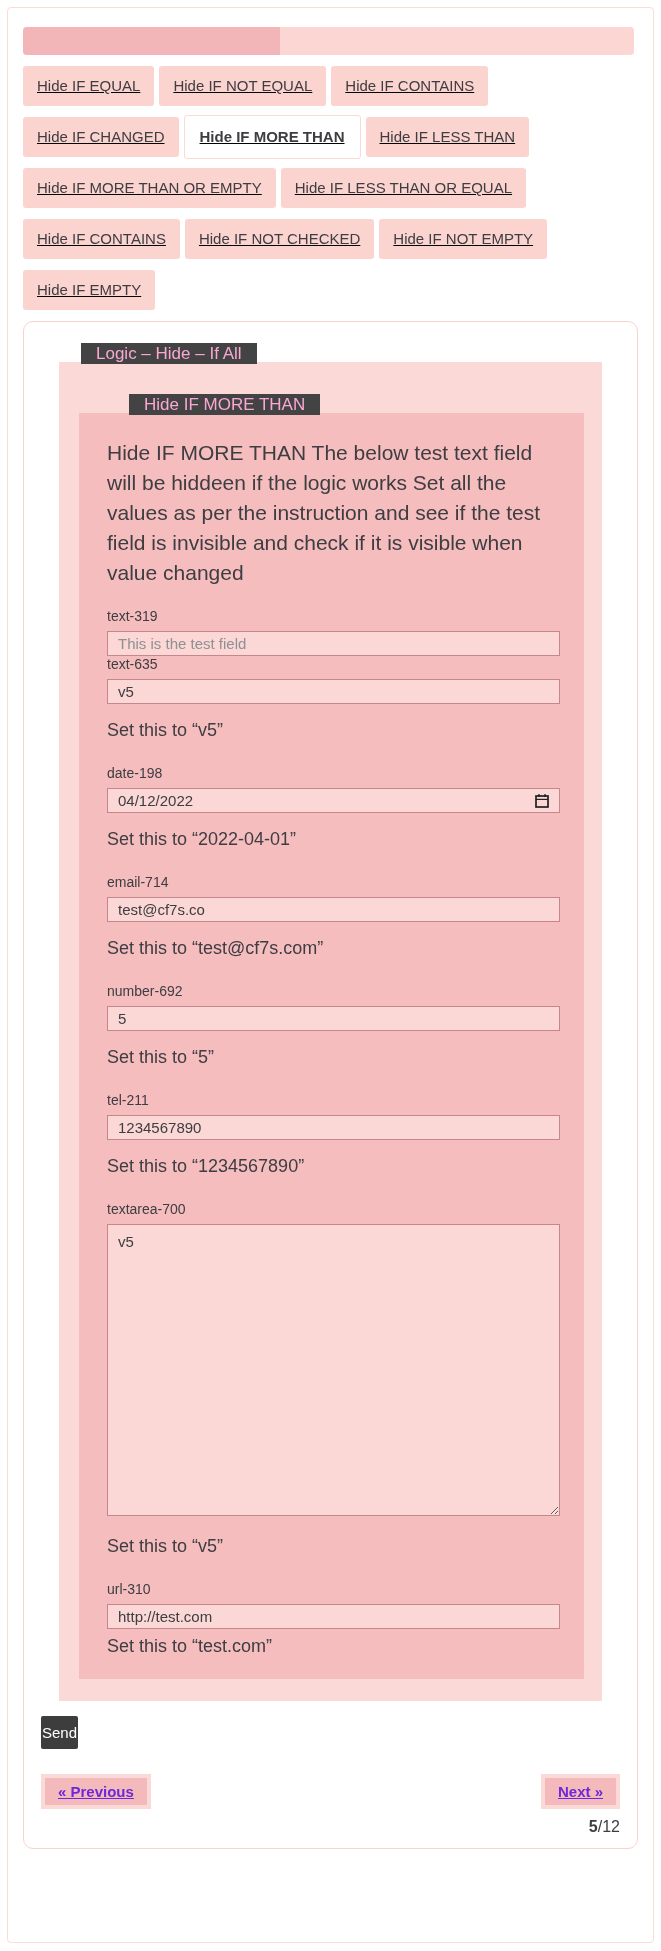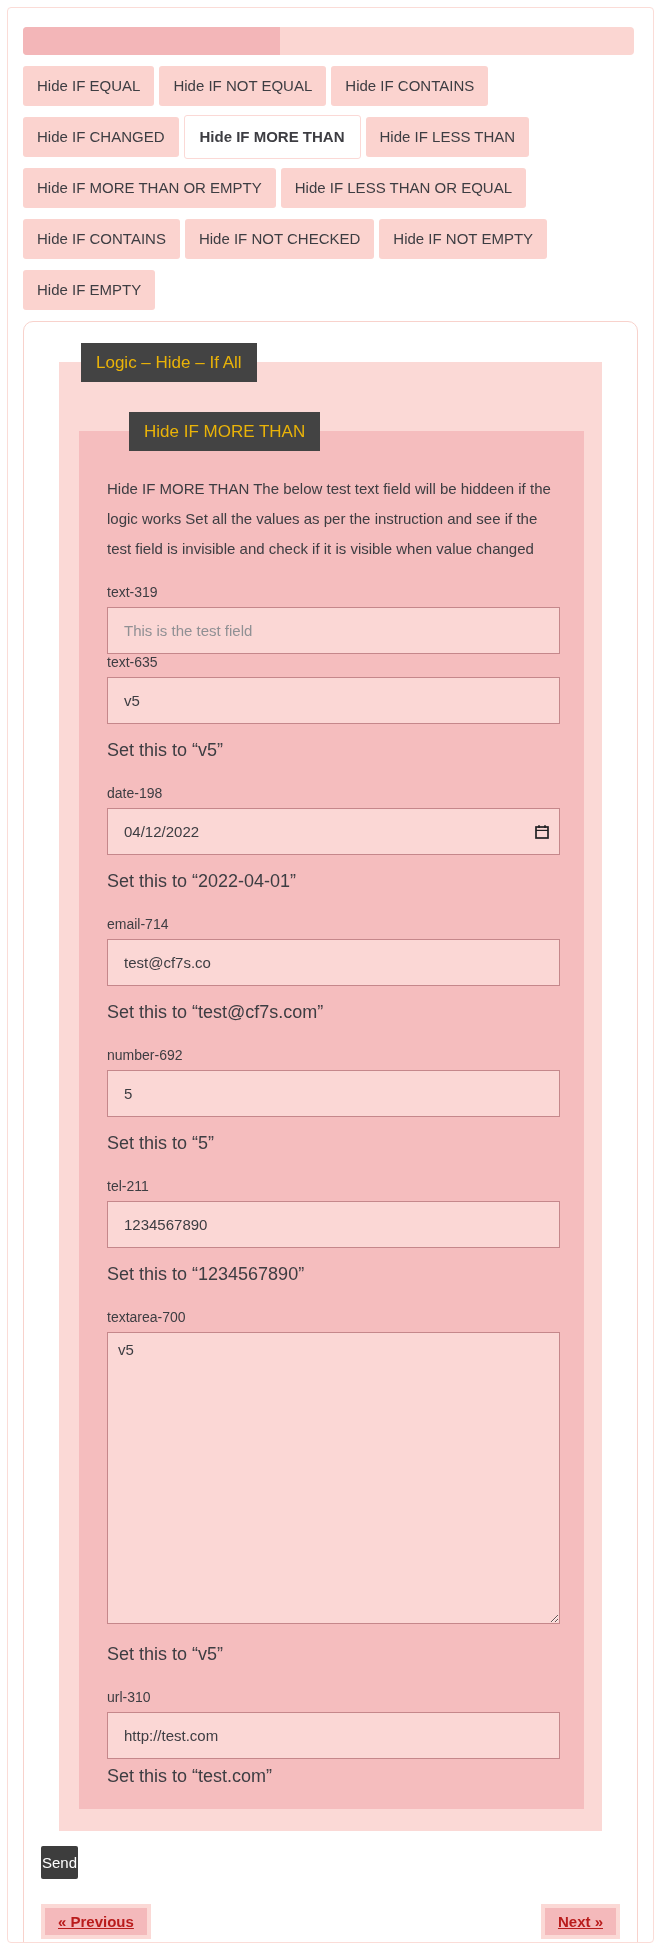--- a/index.html
+++ b/index.html
@@ -19,21 +19,21 @@
   .progress-track {
     width: 611px; height: 28px;
     background: var(--c-track);
     border-radius: 4px;
     overflow: hidden;
   }
   .progress-fill { height: 100%; background: var(--c-fill); }
 
   
   .tabs { margin: 11px 0 6px 0; }
-  .tab-row { display: flex; align-items: center; margin-bottom: 11px; }
+  .tab-row { display: flex; align-items: center; margin-bottom: 11px; text-decoration: underline; }
   .tab {
     background: var(--c-tab-bg);
     color: var(--c-text);
     font-size: 15px;
     line-height: 20px;
     padding: 9px 13px;
     margin-right: 5px;
     border-radius: 3px;
     border: 1px solid transparent;
     cursor: pointer;
@@ -65,50 +65,50 @@
   .fieldset-inner {
     margin: 30px 18px 0 20px;
     background: var(--c-inner-fs);
     padding: 0 24px 22px 28px;
   }
   .legend {
     display: inline-block;
     transform: translateY(-19px);
     margin-left: 22px;
     background: var(--c-legend-bg);
-    color: #eab308;
+    color: #f9a8d4;
     font-size: 17px;
     line-height: 21px;
-    padding: 9px 15px;
+    padding: 0 15px;
   }
 
   .desc {
     color: var(--c-text);
-    font-size: 15px;
+    font-size: 21px;
     line-height: 30px;
     max-width: 462px;
     margin: 4px 0 20px 0;
   }
 
   .field label {
     display: block;
     color: var(--c-text);
     font-size: 14px;
     margin-bottom: 7px;
   }
   .input-wrap { position: relative; }
   .field input, .field textarea {
     width: 100%;
-    height: 47px;
+    height: 25px;
     background: var(--c-input-bg);
     border: 1px solid var(--c-input-border);
     font-family: "Liberation Sans", sans-serif;
     font-size: 15px;
     color: var(--c-text);
-    padding: 0 16px;
+    padding: 0 10px;
     border-radius: 0;
     outline: none;
   }
   .field input::placeholder, .field textarea::placeholder { color: var(--c-placeholder); }
   .field textarea {
     height: 292px;
     padding: 8px 10px;
     resize: both;
   }
   .cal-icon {
@@ -133,21 +133,21 @@
     font-size: 15px;
     padding: 8px 1px;
     border-radius: 2px;
     cursor: pointer;
   }
 
   .pager { margin-top: 25px; display: flex; justify-content: space-between; align-items: center; }
   .pager-btn {
     background: var(--c-btn-pink);
     border: 4px solid var(--c-btn-border);
-    color: #b91c1c;
+    color: #6d28d9;
     font-size: 15px;
     font-weight: 700;
     text-decoration: underline;
     padding: 5px 13px;
     cursor: pointer;
     display: inline-block;
   }
   .page-count {
     text-align: right;
     font-size: 16px;

